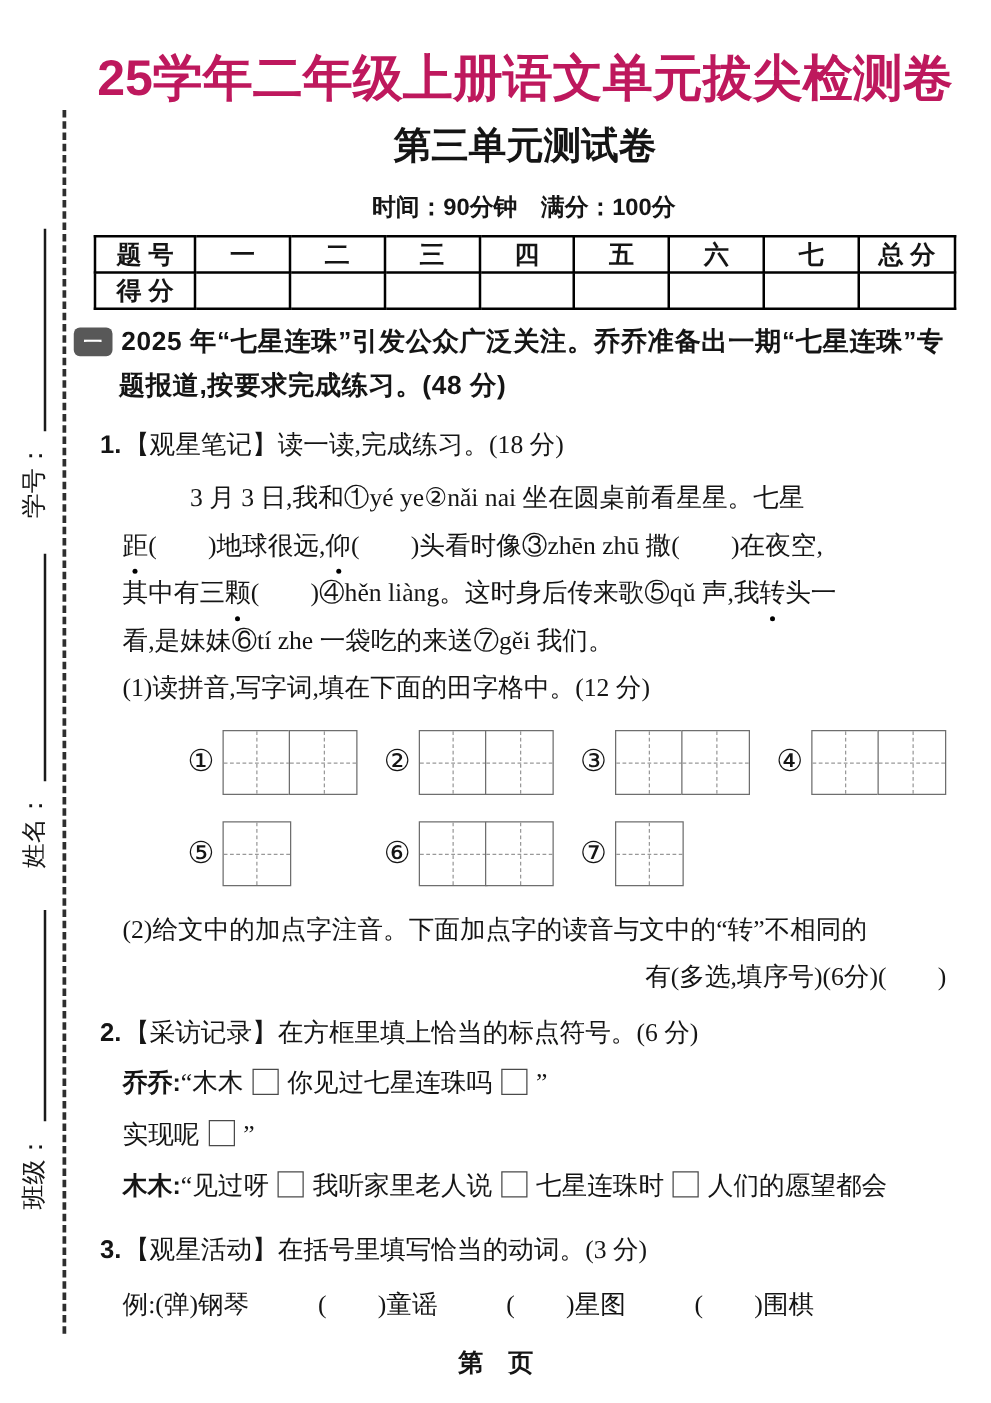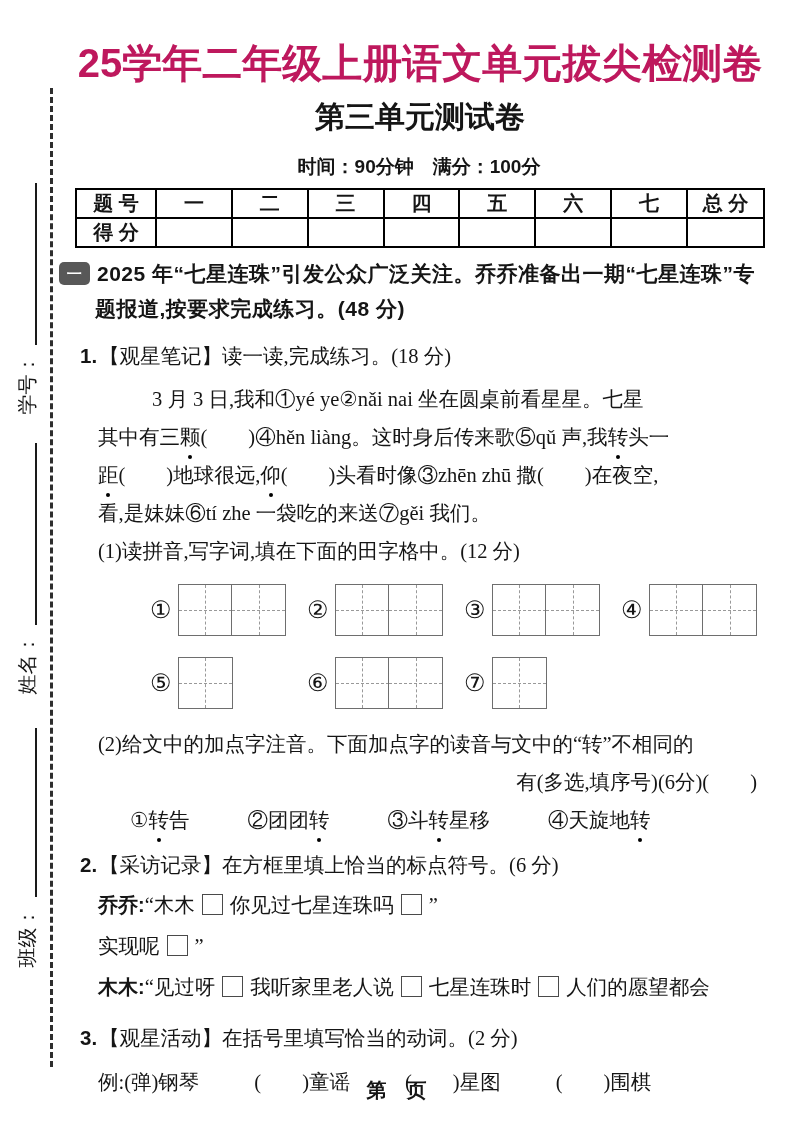--- a/index.html
+++ b/index.html
@@ -174,22 +174,22 @@
       <span class="sec-badge">一</span>
       <span class="il1">2025 年“七星连珠”引发公众广泛关注。乔乔准备出一期“七星连珠”专</span>
       <span class="il2">题报道,按要求完成练习。(48 分)</span>
     </div>
 
     <div class="q-head">
       <span class="q-num">1.</span><span>【观星笔记】读一读,完成练习。(18 分)</span>
     </div>
 
     <div class="kline first"><span>3 月 3 日,我和①yé ye②nǎi nai 坐在圆桌前看星星。七星</span></div>
+    <div class="kline"><span class="dc">距</span><span>(　　)地球很远,</span><span class="dc">仰</span><span>(　　)头看时像③zhēn zhū 撒</span><span>(　　)在夜空,</span></div>
     <div class="kline"><span>其中有三</span><span class="dc">颗</span><span>(　　)④hěn liàng。这时身后传来歌⑤qǔ 声,我</span><span class="dc">转</span><span>头一</span></div>
-    <div class="kline"><span class="dc">距</span><span>(　　)地球很远,</span><span class="dc">仰</span><span>(　　)头看时像③zhēn zhū 撒</span><span>(　　)在夜空,</span></div>
     <div class="kline"><span>看,是妹妹⑥tí zhe 一袋吃的来送⑦gěi 我们。</span></div>
 
     <div class="kline">(1)读拼音,写字词,填在下面的田字格中。(12 分)</div>
 
     <div class="tz-row r1" id="tz-row1">
         <div class="tz-group">
           <span class="tz-label">①</span>
           <div class="tz-cells">
             <div class="tz-cell"></div>
             <div class="tz-cell"></div>
@@ -237,42 +237,36 @@
             <div class="tz-cell"></div>
           </div>
         </div>
       </div>
 
     <div class="kline" style="margin-top:16px;">(2)给文中的加点字注音。下面加点字的读音与文中的“转”不相同的</div>
     <div class="kline sub2-line2">
       <span class="lead">有(多选,填序号)(6分)</span>
       <span>(　　)</span>
     </div>
-    <div class="opt-row">
-      <span><span>①</span><span class="dc">转</span><span>告</span></span>
-      <span><span>②团团</span><span class="dc">转</span></span>
-      <span><span>③斗</span><span class="dc">转</span><span>星移</span></span>
-      <span><span>④天旋地</span><span class="dc">转</span></span>
-    </div>
 
     <div class="q-head" style="line-height:40px;">
       <span class="q-num">2.</span><span>【采访记录】在方框里填上恰当的标点符号。(6 分)</span>
     </div>
     <div class="dlg">
       <span class="spk">乔乔:</span><span><span>“木木</span><span class="pbox"></span><span>你见过七星连珠吗</span><span class="pbox"></span><span>”</span></span>
     </div>
     <div class="dlg">
       <span><span>实现呢</span><span class="pbox"></span><span>”</span></span>
     </div>
     <div class="dlg">
       <span class="spk">木木:</span><span><span>“见过呀</span><span class="pbox"></span><span>我听家里老人说</span><span class="pbox"></span><span>七星连珠时</span><span class="pbox"></span><span>人们的愿望都会</span></span>
     </div>
 
     <div class="q-head">
-      <span class="q-num">3.</span><span>【观星活动】在括号里填写恰当的动词。(2 分)</span>
+      <span class="q-num">3.</span><span>【观星活动】在括号里填写恰当的动词。(3 分)</span>
     </div>
     <div class="q3-items" id="q3-items">
         <span>例:(弹)钢琴</span>
         <span>(　　)童谣</span>
         <span>(　　)星图</span>
         <span>(　　)围棋</span>
       </div>
   </div>
 
   <div class="footer">第　页</div>

